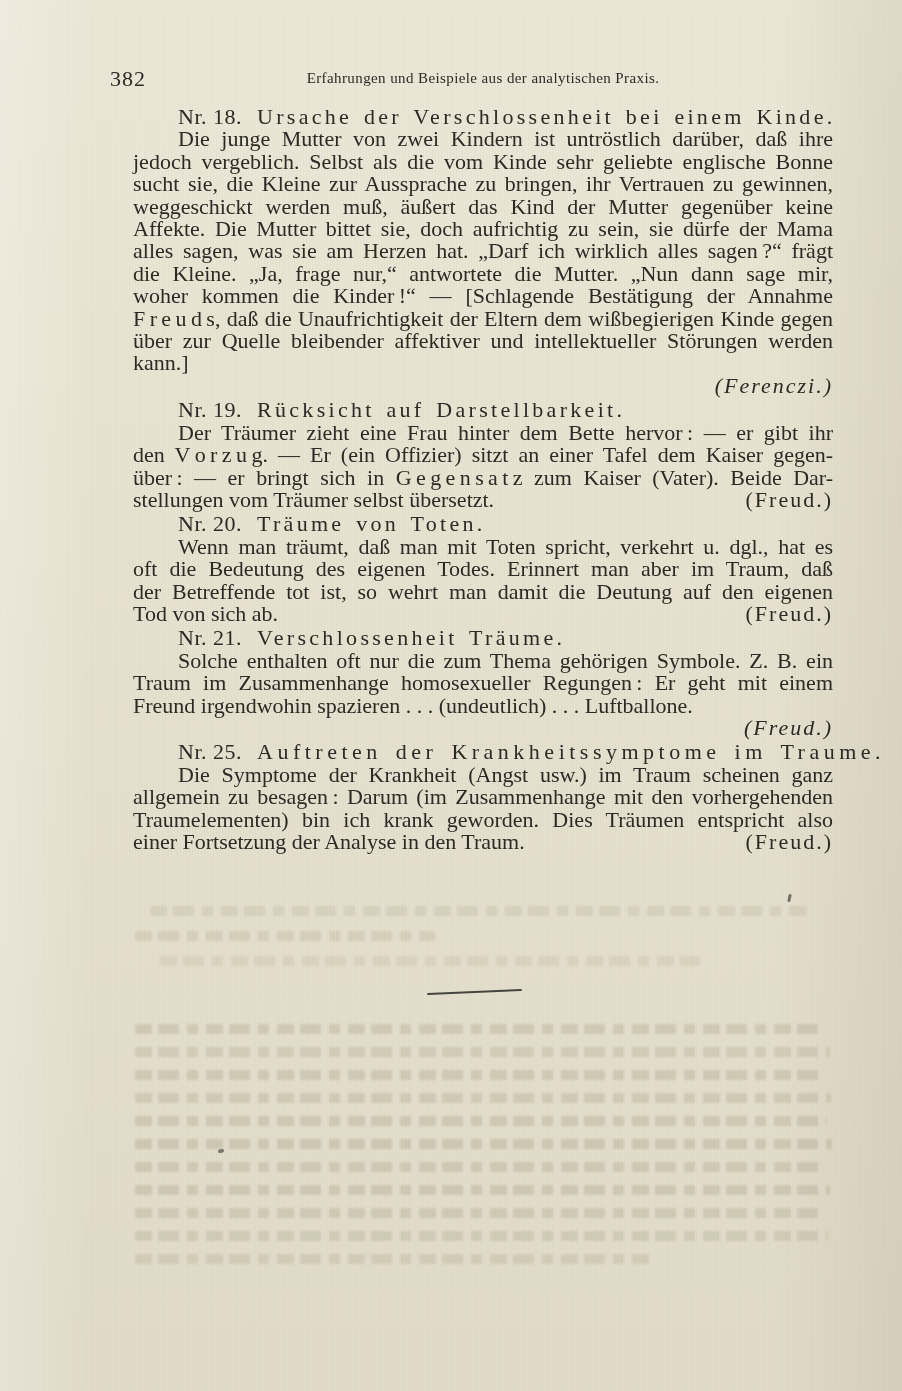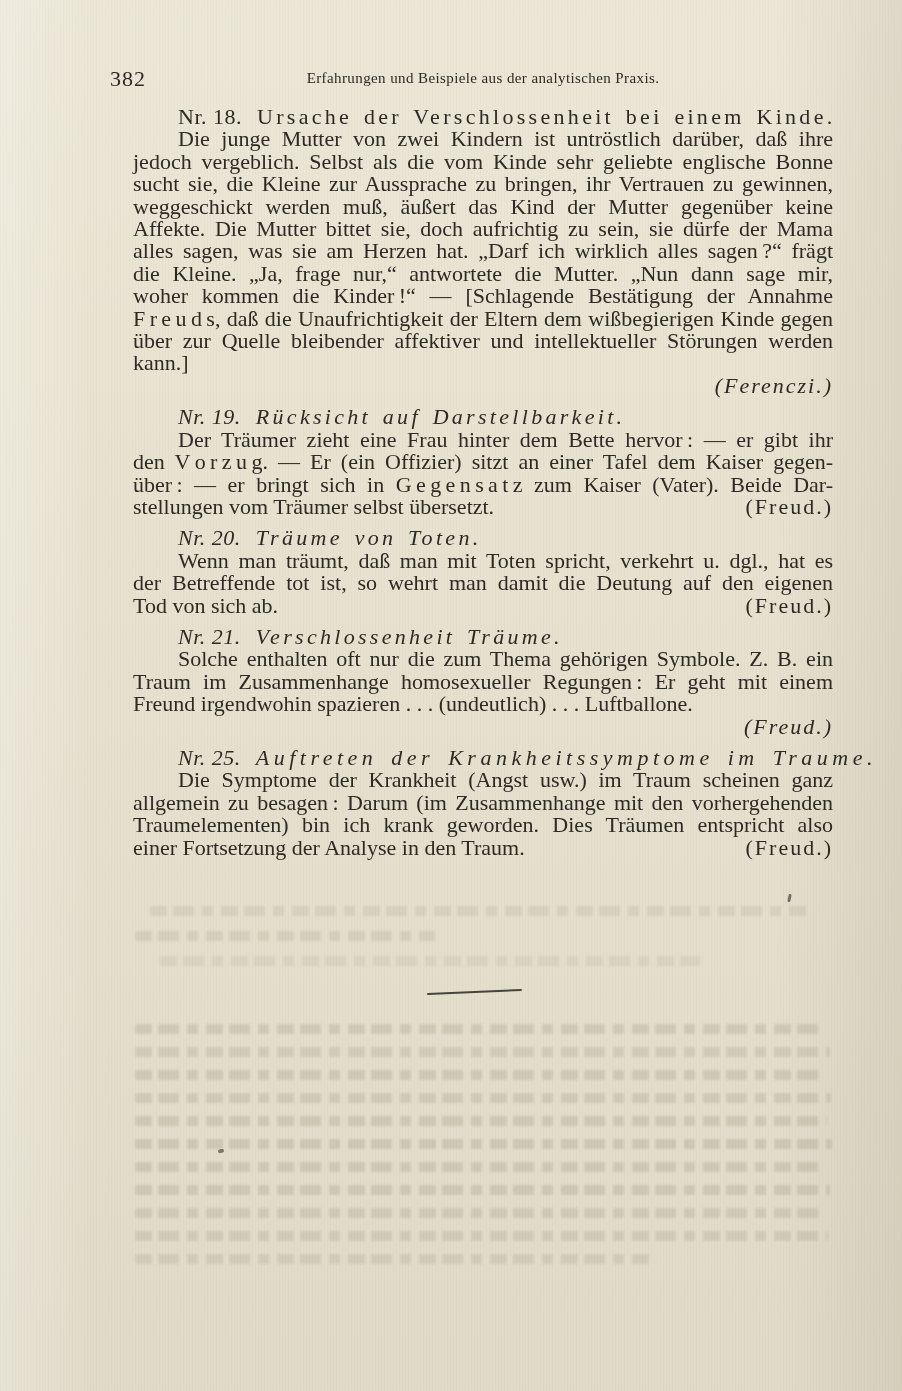--- a/index.html
+++ b/index.html
@@ -22,21 +22,21 @@
   .runtitle{
     position:absolute;left:133px;top:70px;width:700px;
     text-align:center;font-size:15px;letter-spacing:.4px;
   }
   
   .content{
     position:absolute;left:133px;top:106px;width:700px;
     font-size:22px;line-height:22.4px;
   }
   .h-line{padding-left:45px;white-space:nowrap;}
-  .h-line.gap{margin-top:9px;font-style:italic;}
+  .h-line.gap{margin-top:2px;}
   .h-num{letter-spacing:.5px;margin-right:15px;}
   .h-title{letter-spacing:3.3px;word-spacing:3px;}
   .h-title.wide{letter-spacing:4.5px;word-spacing:4px;}
   .line{text-align:left;}
   .line.just{text-align:justify;text-align-last:justify;}
   .line.indent{padding-left:45px;}
   .closerow{display:flex;justify-content:space-between;align-items:baseline;gap:8px;}
   .attr{letter-spacing:2px;}
   .attrline{text-align:right;font-style:italic;}
   
@@ -92,20 +92,21 @@
       <div class="h-line gap"><span class="h-num">Nr. 19.</span><span class="h-title">Rücksicht auf Darstellbarkeit.</span></div>
       <div class="line just indent">Der Träumer zieht eine Frau hinter dem Bette hervor : — er gibt ihr</div>
       <div class="line just">den V o r z u g. — Er (ein Offizier) sitzt an einer Tafel dem Kaiser gegen-</div>
       <div class="line just">über : — er bringt sich in G e g e n s a t z zum Kaiser (Vater). Beide Dar-</div>
       <div class="line closerow">
         <span>stellungen vom Träumer selbst übersetzt.</span>
         <span class="attr">(Freud.)</span>
       </div>
       <div class="h-line gap"><span class="h-num">Nr. 20.</span><span class="h-title">Träume von Toten.</span></div>
       <div class="line just indent">Wenn man träumt, daß man mit Toten spricht, verkehrt u. dgl., hat es</div>
+      <div class="line just">oft die Bedeutung des eigenen Todes. Erinnert man aber im Traum, daß</div>
       <div class="line just">der Betreffende tot ist, so wehrt man damit die Deutung auf den eigenen</div>
       <div class="line closerow">
         <span>Tod von sich ab.</span>
         <span class="attr">(Freud.)</span>
       </div>
       <div class="h-line gap"><span class="h-num">Nr. 21.</span><span class="h-title">Verschlossenheit Träume.</span></div>
       <div class="line just indent">Solche enthalten oft nur die zum Thema gehörigen Symbole. Z. B. ein</div>
       <div class="line just">Traum im Zusammenhange homosexueller Regungen : Er geht mit einem</div>
       <div class="line">Freund irgendwohin spazieren . . . (undeutlich) . . . Luftballone.</div>
       <div class="line attrline"><span class="attr">(Freud.)</span></div>

